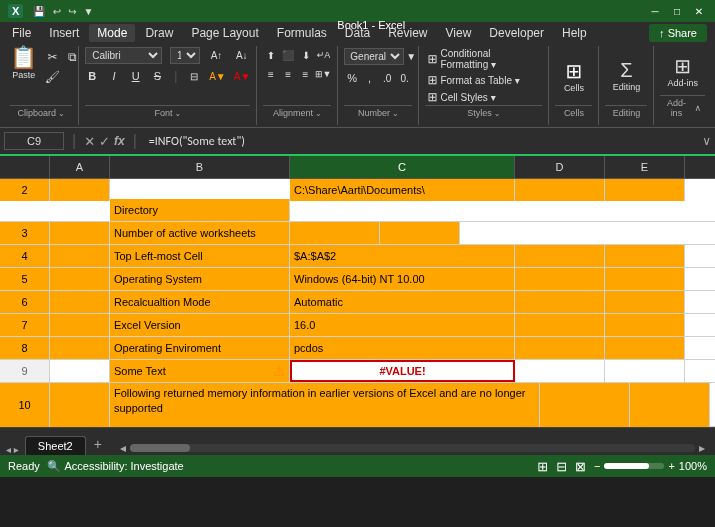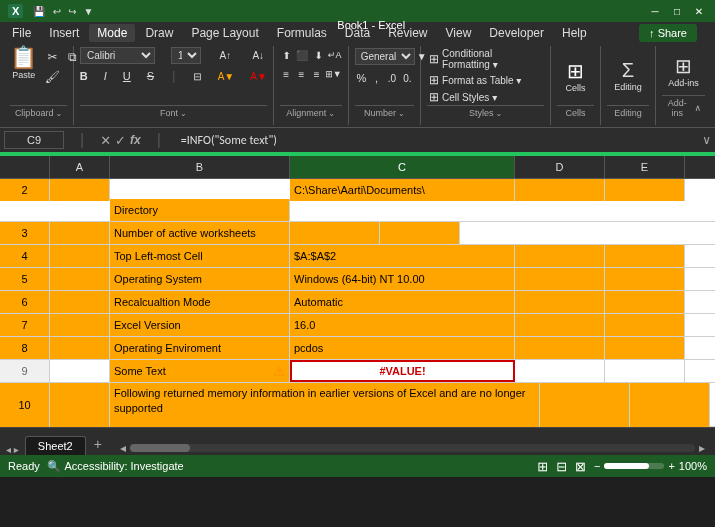--- a/index.html
+++ b/index.html
@@ -15,38 +15,38 @@
     .quick-access { display: flex; gap: 3px; align-items: center; }
     .qa-btn { font-size: 10px; color: #ddd; cursor: pointer; padding: 1px 2px; }
 
     
     .menu-bar { background: #2d2d2d; height: 22px; display: flex; align-items: center; padding: 0 4px; gap: 2px; }
     .menu-item { padding: 2px 8px; font-size: 12px; cursor: pointer; color: #ddd; border-radius: 2px; }
     .ribbon-group { display: flex; flex-direction: column; border-right: 1px solid #555; padding: 0 6px 4px; min-width: 0; }
     .ribbon-group-content { display: flex; gap: 2px; align-items: flex-start; flex: 1; }
 
     
-    .font-group-row { display: flex; align-items: center; gap: 16px; margin-bottom: 1px; justify-content: center; }
+    .font-group-row { display: flex; align-items: center; gap: 8px; margin-bottom: 1px; justify-content: center; }
     .font-select { background: #3a3a3a; border: 1px solid #555; color: #ddd; font-size: 10px; padding: 1px 2px; width: 80px; cursor: pointer; }
     .font-size-select { background: #3a3a3a; border: 1px solid #555; color: #ddd; font-size: 10px; padding: 1px 2px; width: 30px; cursor: pointer; }
     .icon-btn { width: 18px; height: 18px; display: flex; align-items: center; justify-content: center; cursor: pointer; border-radius: 2px; font-size: 11px; color: #ddd; border: none; background: transparent; }
     .icon-btn.bold { font-weight: bold; }
     .icon-btn.italic { font-style: italic; }
     .icon-btn.underline { text-decoration: underline; }
     .styles-row { display: flex; align-items: center; gap: 3px; font-size: 10px; color: #ddd; cursor: pointer; padding: 1px 2px; border-radius: 2px; }
     .styles-label { font-size: 10px; }
 
     
     .cells-btn { display: flex; flex-direction: column; align-items: center; padding: 4px 8px; cursor: pointer; }
 
     
-    .share-btn { background: #1e5c25; color: #fff; border: none; padding: 3px 10px; border-radius: 3px; font-size: 11px; cursor: pointer; align-self: center; margin-left: auto; margin-right: 14px; }
-
-    
-    .formula-bar { background: #2d2d2d; height: 28px; display: flex; align-items: center; border-bottom: 4px solid #22c55e; padding: 0 4px; gap: 16px; }
+    .share-btn { background: #1e5c25; color: #fff; border: none; padding: 3px 10px; border-radius: 3px; font-size: 11px; cursor: pointer; align-self: center; margin-left: auto; margin-right: 4px; }
+
+    
+    .formula-bar { background: #2d2d2d; height: 28px; display: flex; align-items: center; border-bottom: 2px solid #22c55e; padding: 0 4px; gap: 8px; }
     .cell-ref { background: #2d2d2d; border: 1px solid #555; color: #ddd; font-size: 11px; padding: 2px 4px; width: 60px; text-align: center; }
     .formula-divider { color: #555; font-size: 16px; }
     .formula-icons { display: flex; gap: 4px; align-items: center; }
     .formula-icon { color: #aaa; font-size: 13px; cursor: pointer; }
     .formula-input { flex: 1; background: #2d2d2d; border: none; color: #ddd; font-size: 12px; padding: 2px 4px; outline: none; font-family: Calibri, Arial, sans-serif; }
     .formula-bar-expand { color: #aaa; font-size: 12px; cursor: pointer; margin-left: auto; }
 
     
     .spreadsheet { background: #fff; color: #000; flex: 1; display: flex; flex-direction: column; }
     .col-header { background: #2d2d2d; color: #ddd; text-align: center; font-size: 11px; border-right: 1px solid #555; padding: 2px 0; height: 22px; display: flex; align-items: center; justify-content: center; }

